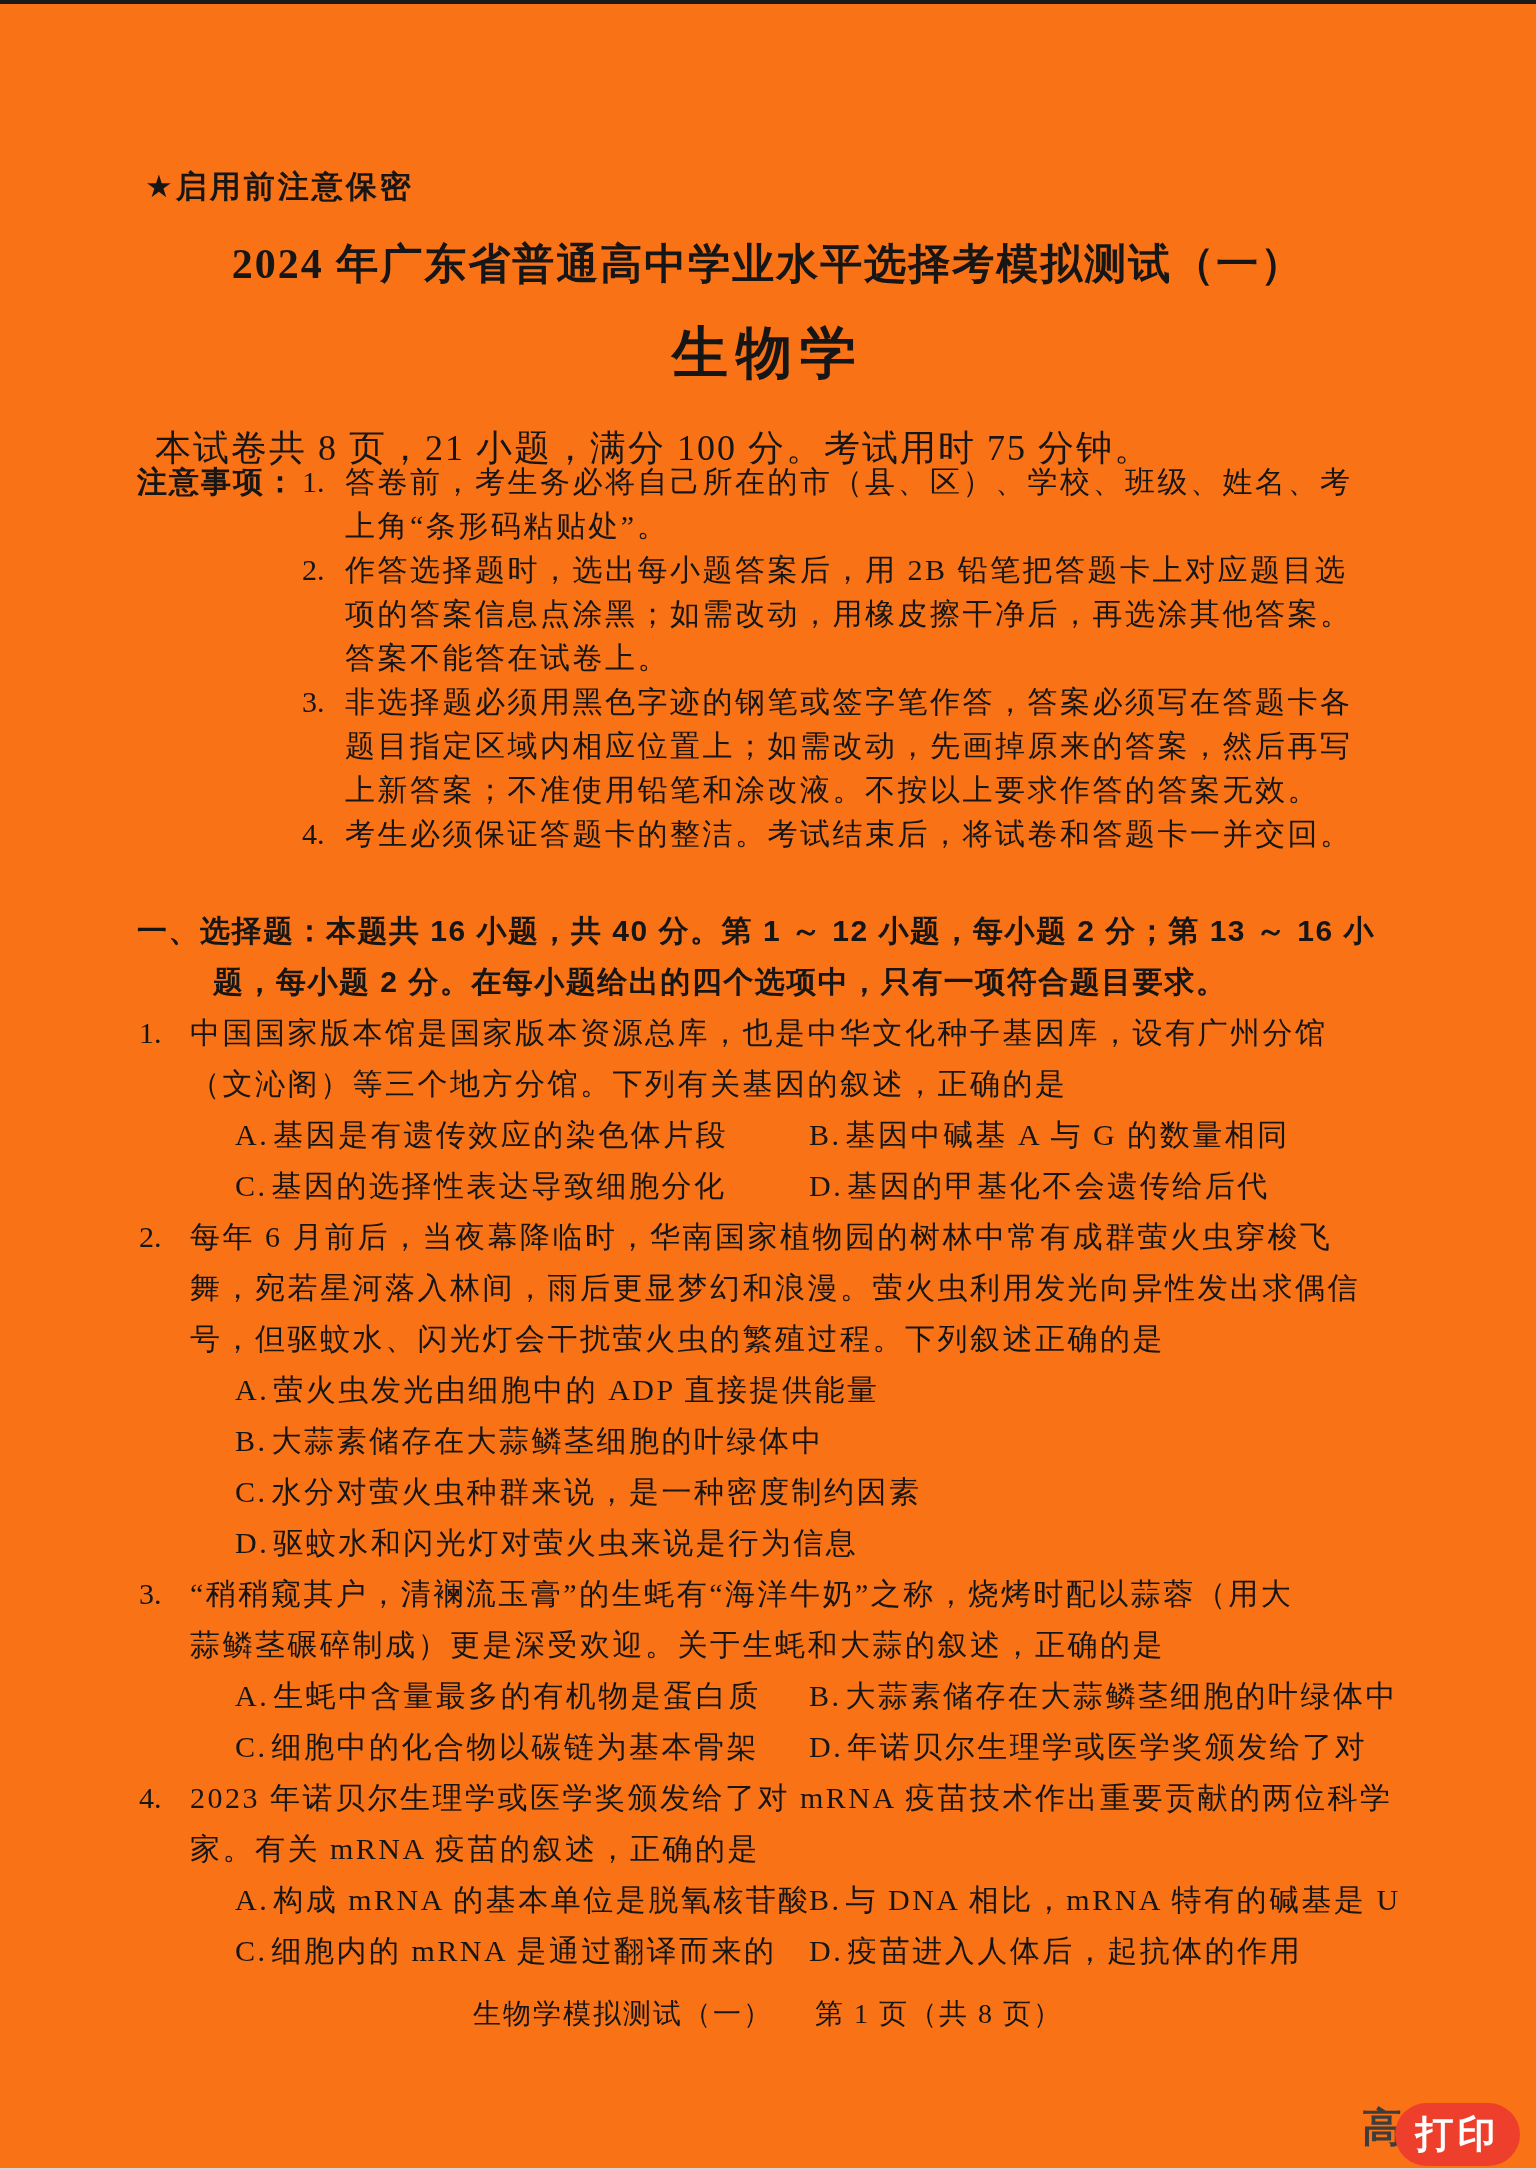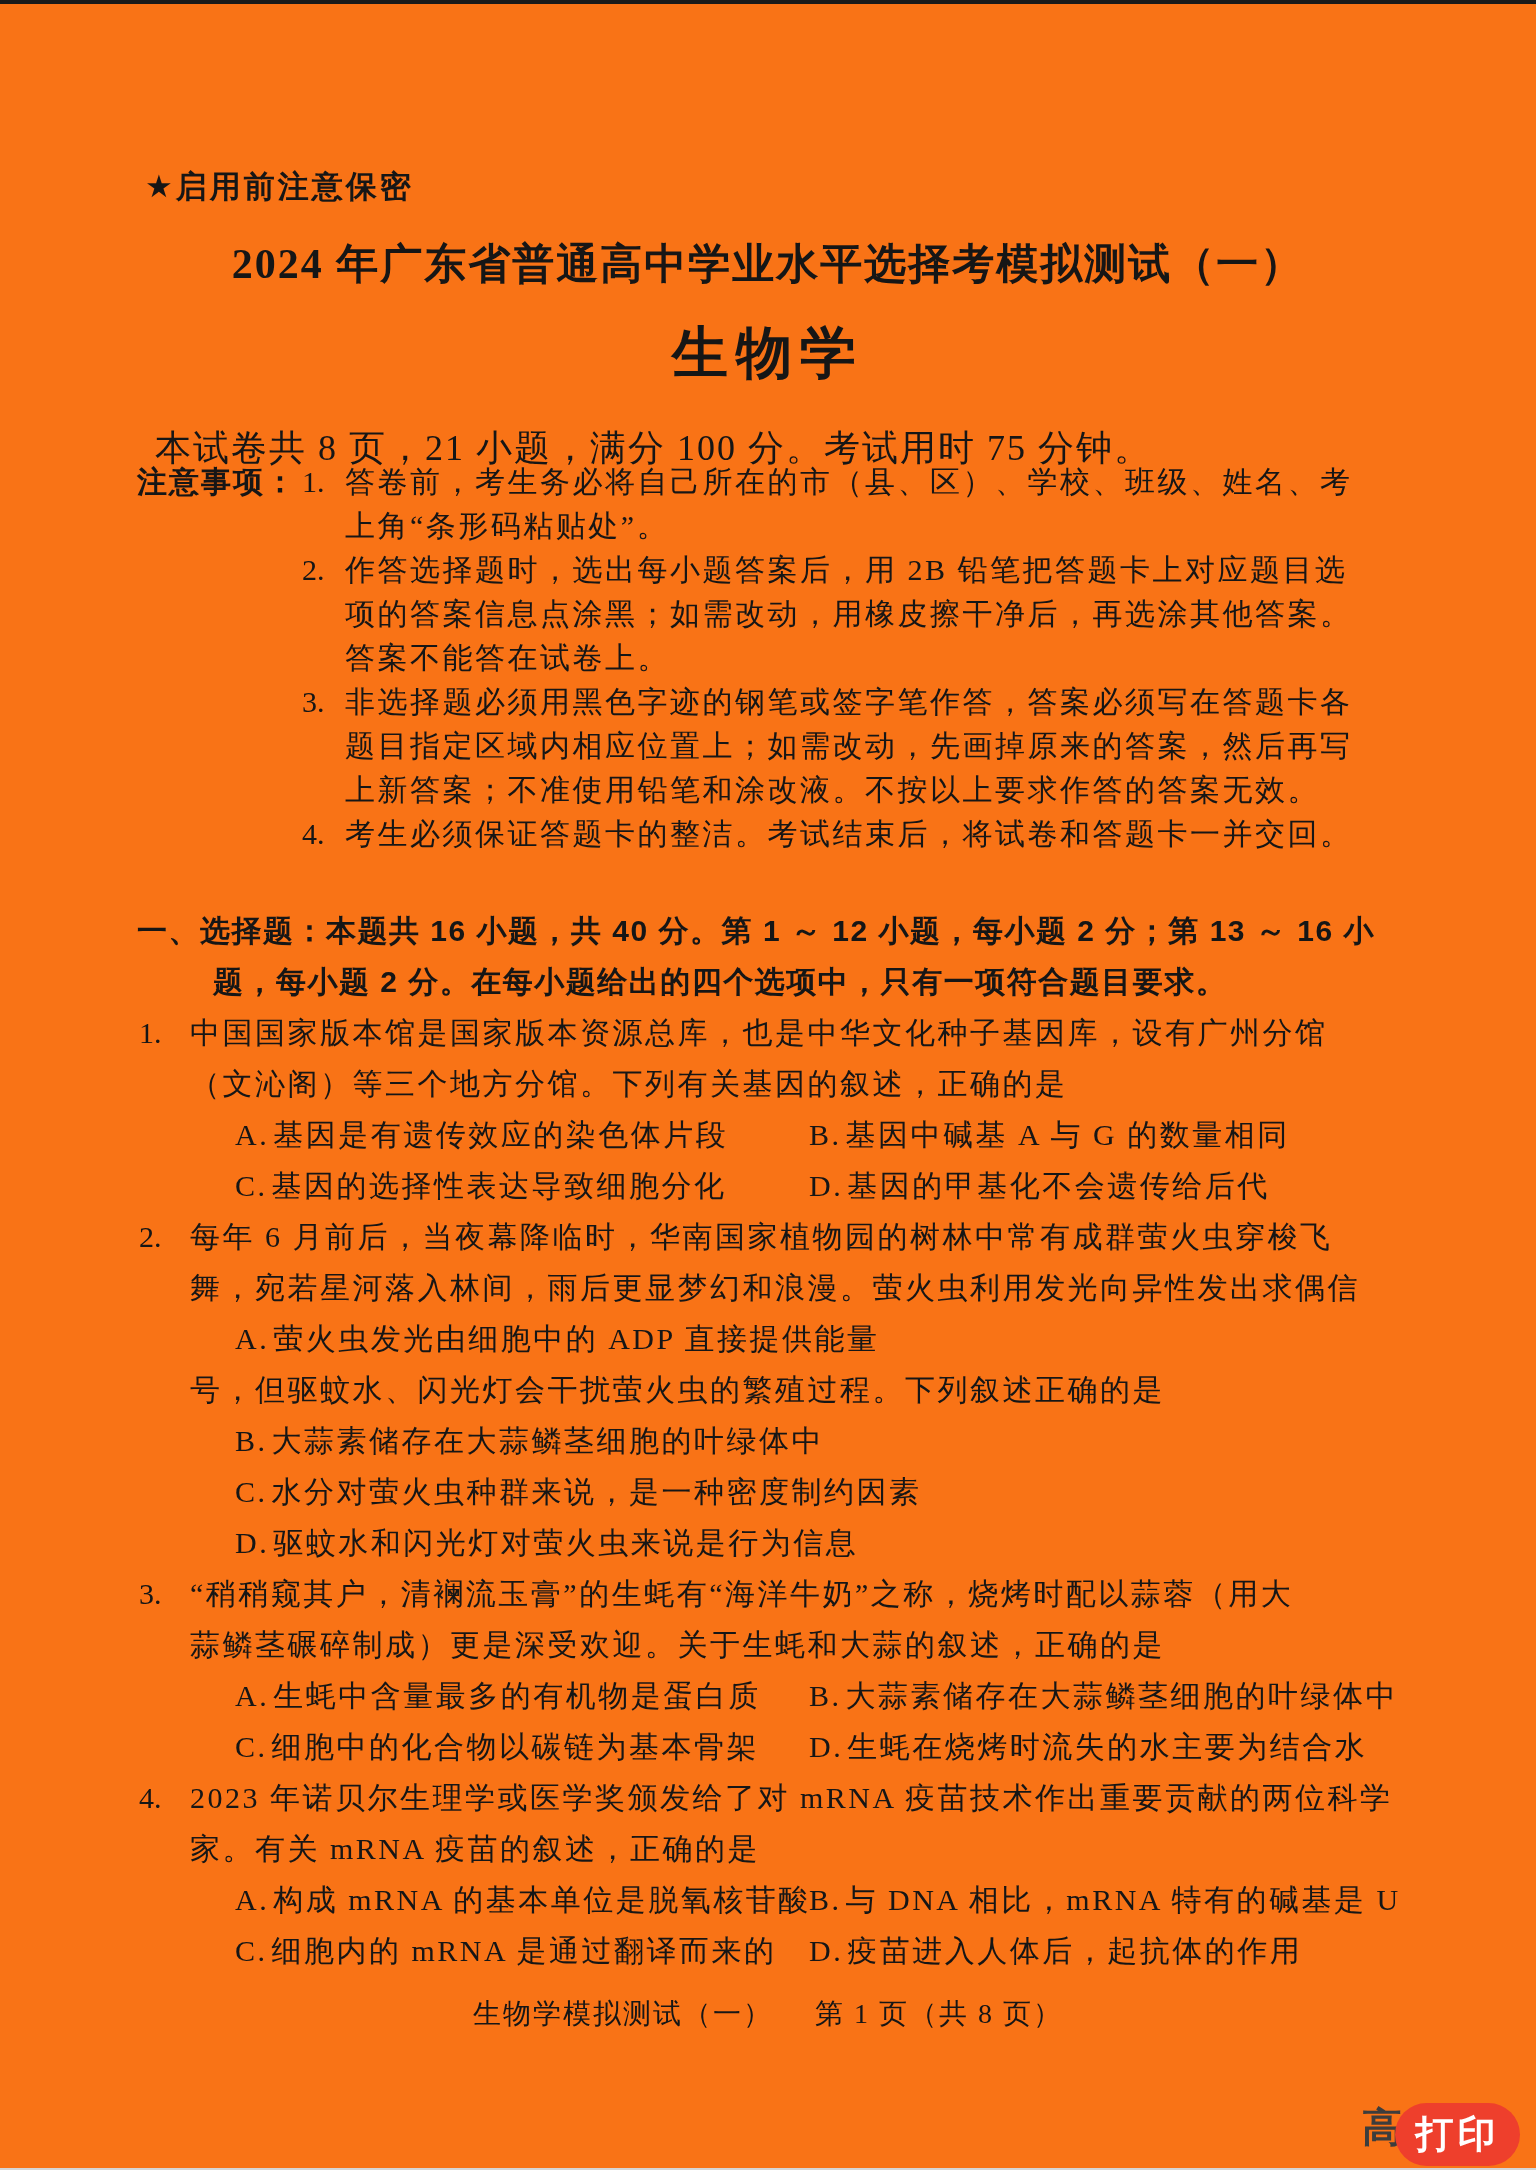--- a/index.html
+++ b/index.html
@@ -151,25 +151,25 @@
       <span class="opt-col2"><span class="olabel">D.</span><span class="otext">基因的甲基化不会遗传给后代</span></span>
     </div>
 
     <div class="qrow stem-first">
       <span class="qnum">2.</span>
       <span>每年 6 月前后，当夜幕降临时，华南国家植物园的树林中常有成群萤火虫穿梭飞</span>
     </div>
     <div class="qrow stem-cont">
       <span>舞，宛若星河落入林间，雨后更显梦幻和浪漫。萤火虫利用发光向异性发出求偶信</span>
     </div>
+    <div class="qrow stem-cont">
+      <span>号，但驱蚊水、闪光灯会干扰萤火虫的繁殖过程。下列叙述正确的是</span>
+    </div>
     <div class="qrow">
       <span class="opt-col1"><span class="olabel">A.</span><span class="otext">萤火虫发光由细胞中的 ADP 直接提供能量</span></span>
-    </div>
-    <div class="qrow stem-cont">
-      <span>号，但驱蚊水、闪光灯会干扰萤火虫的繁殖过程。下列叙述正确的是</span>
     </div>
     <div class="qrow">
       <span class="opt-col1"><span class="olabel">B.</span><span class="otext">大蒜素储存在大蒜鳞茎细胞的叶绿体中</span></span>
     </div>
     <div class="qrow">
       <span class="opt-col1"><span class="olabel">C.</span><span class="otext">水分对萤火虫种群来说，是一种密度制约因素</span></span>
     </div>
     <div class="qrow">
       <span class="opt-col1"><span class="olabel">D.</span><span class="otext">驱蚊水和闪光灯对萤火虫来说是行为信息</span></span>
     </div>
@@ -180,21 +180,21 @@
     </div>
     <div class="qrow stem-cont">
       <span>蒜鳞茎碾碎制成）更是深受欢迎。关于生蚝和大蒜的叙述，正确的是</span>
     </div>
     <div class="qrow">
       <span class="opt-col1"><span class="olabel">A.</span><span class="otext">生蚝中含量最多的有机物是蛋白质</span></span>
       <span class="opt-col2"><span class="olabel">B.</span><span class="otext">大蒜素储存在大蒜鳞茎细胞的叶绿体中</span></span>
     </div>
     <div class="qrow">
       <span class="opt-col1"><span class="olabel">C.</span><span class="otext">细胞中的化合物以碳链为基本骨架</span></span>
-      <span class="opt-col2"><span class="olabel">D.</span><span class="otext">生蚝在烧烤时流失的水主要为结合水</span></span>
+      <span class="opt-col2"><span class="olabel">D.</span><span class="otext">年诺贝尔生理学或医学奖颁发给了对</span></span>
     </div>
 
     <div class="qrow stem-first">
       <span class="qnum">4.</span>
       <span>2023 年诺贝尔生理学或医学奖颁发给了对 mRNA 疫苗技术作出重要贡献的两位科学</span>
     </div>
     <div class="qrow stem-cont">
       <span>家。有关 mRNA 疫苗的叙述，正确的是</span>
     </div>
     <div class="qrow">

